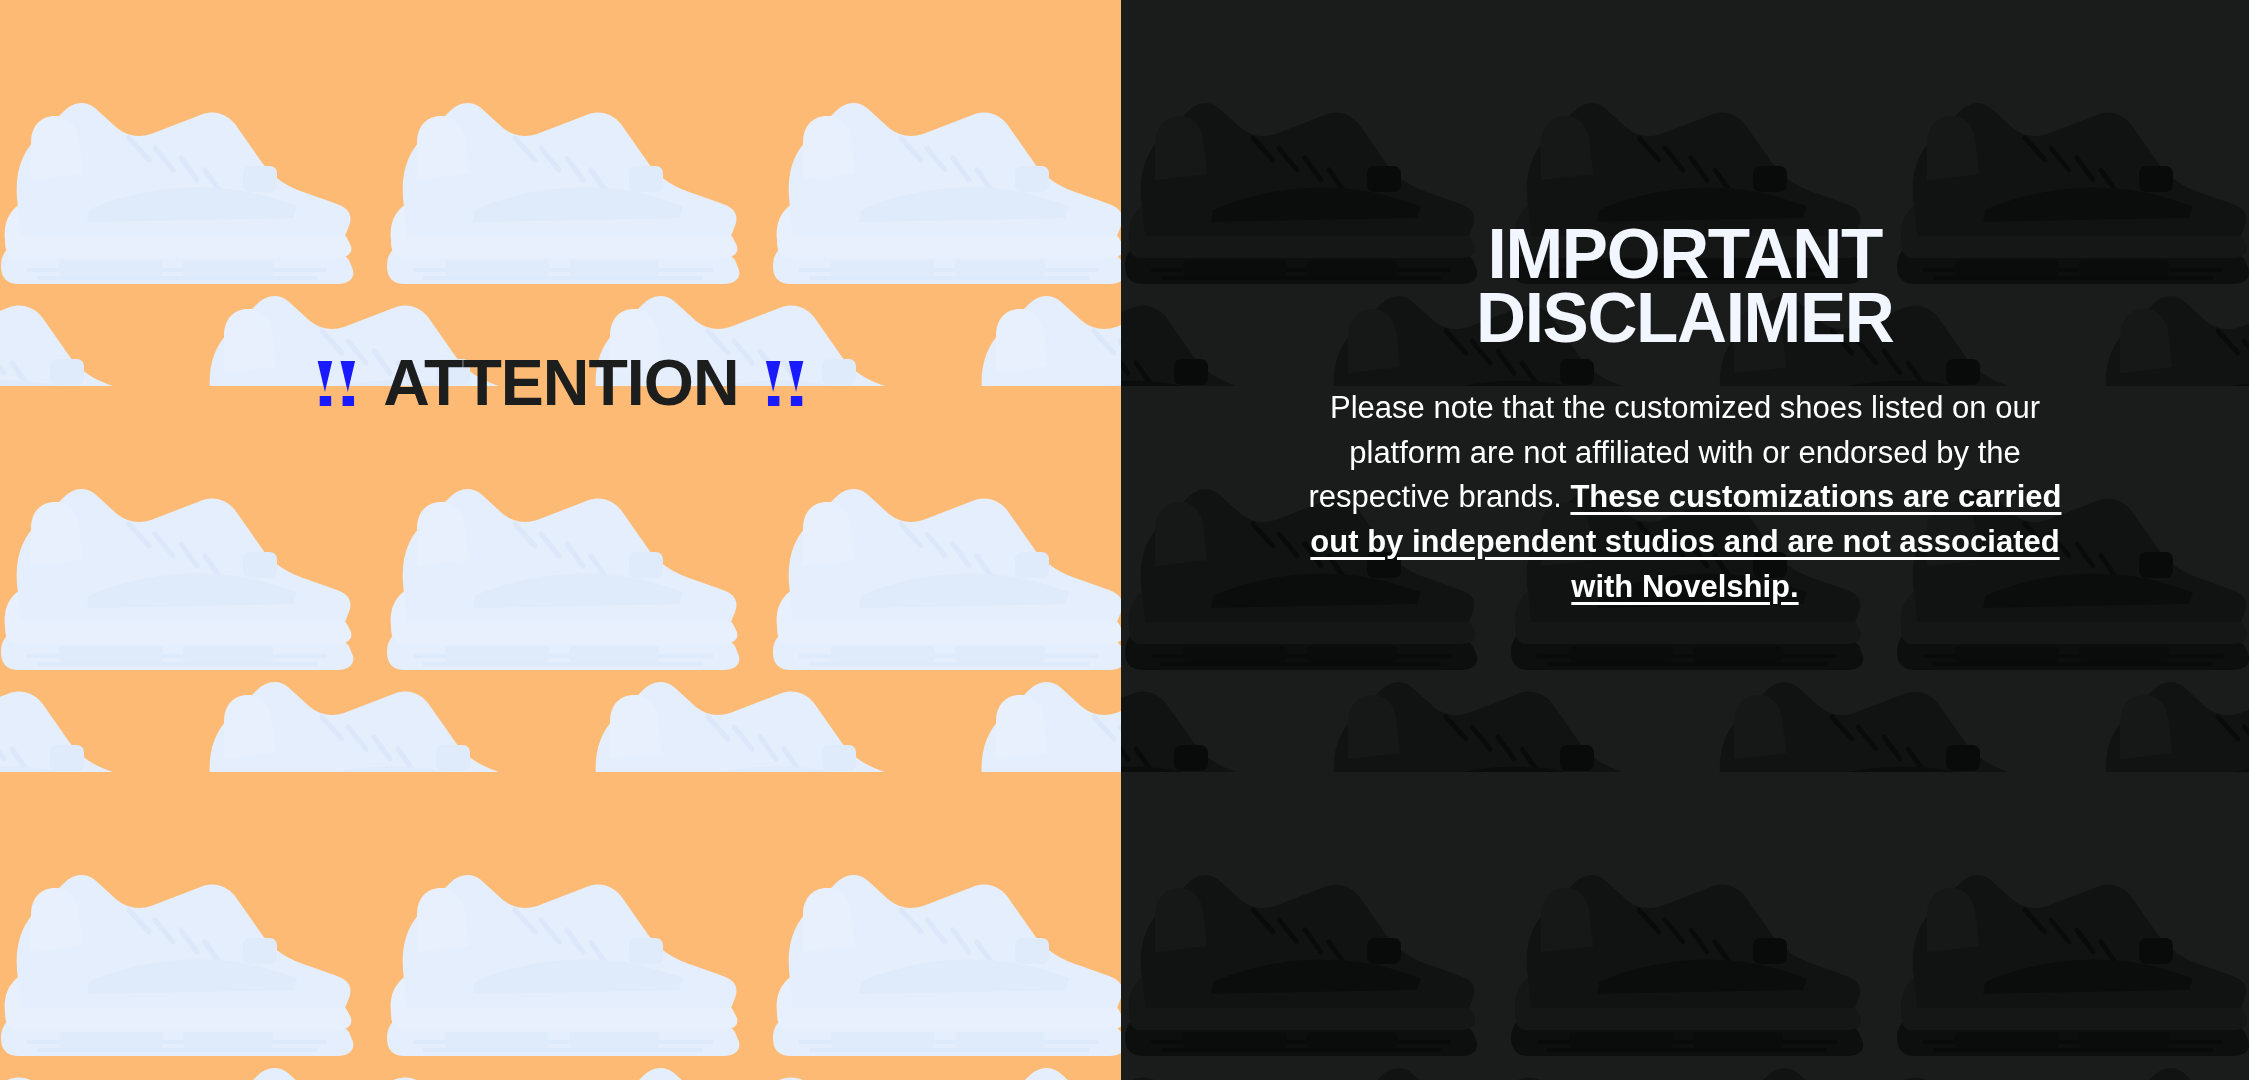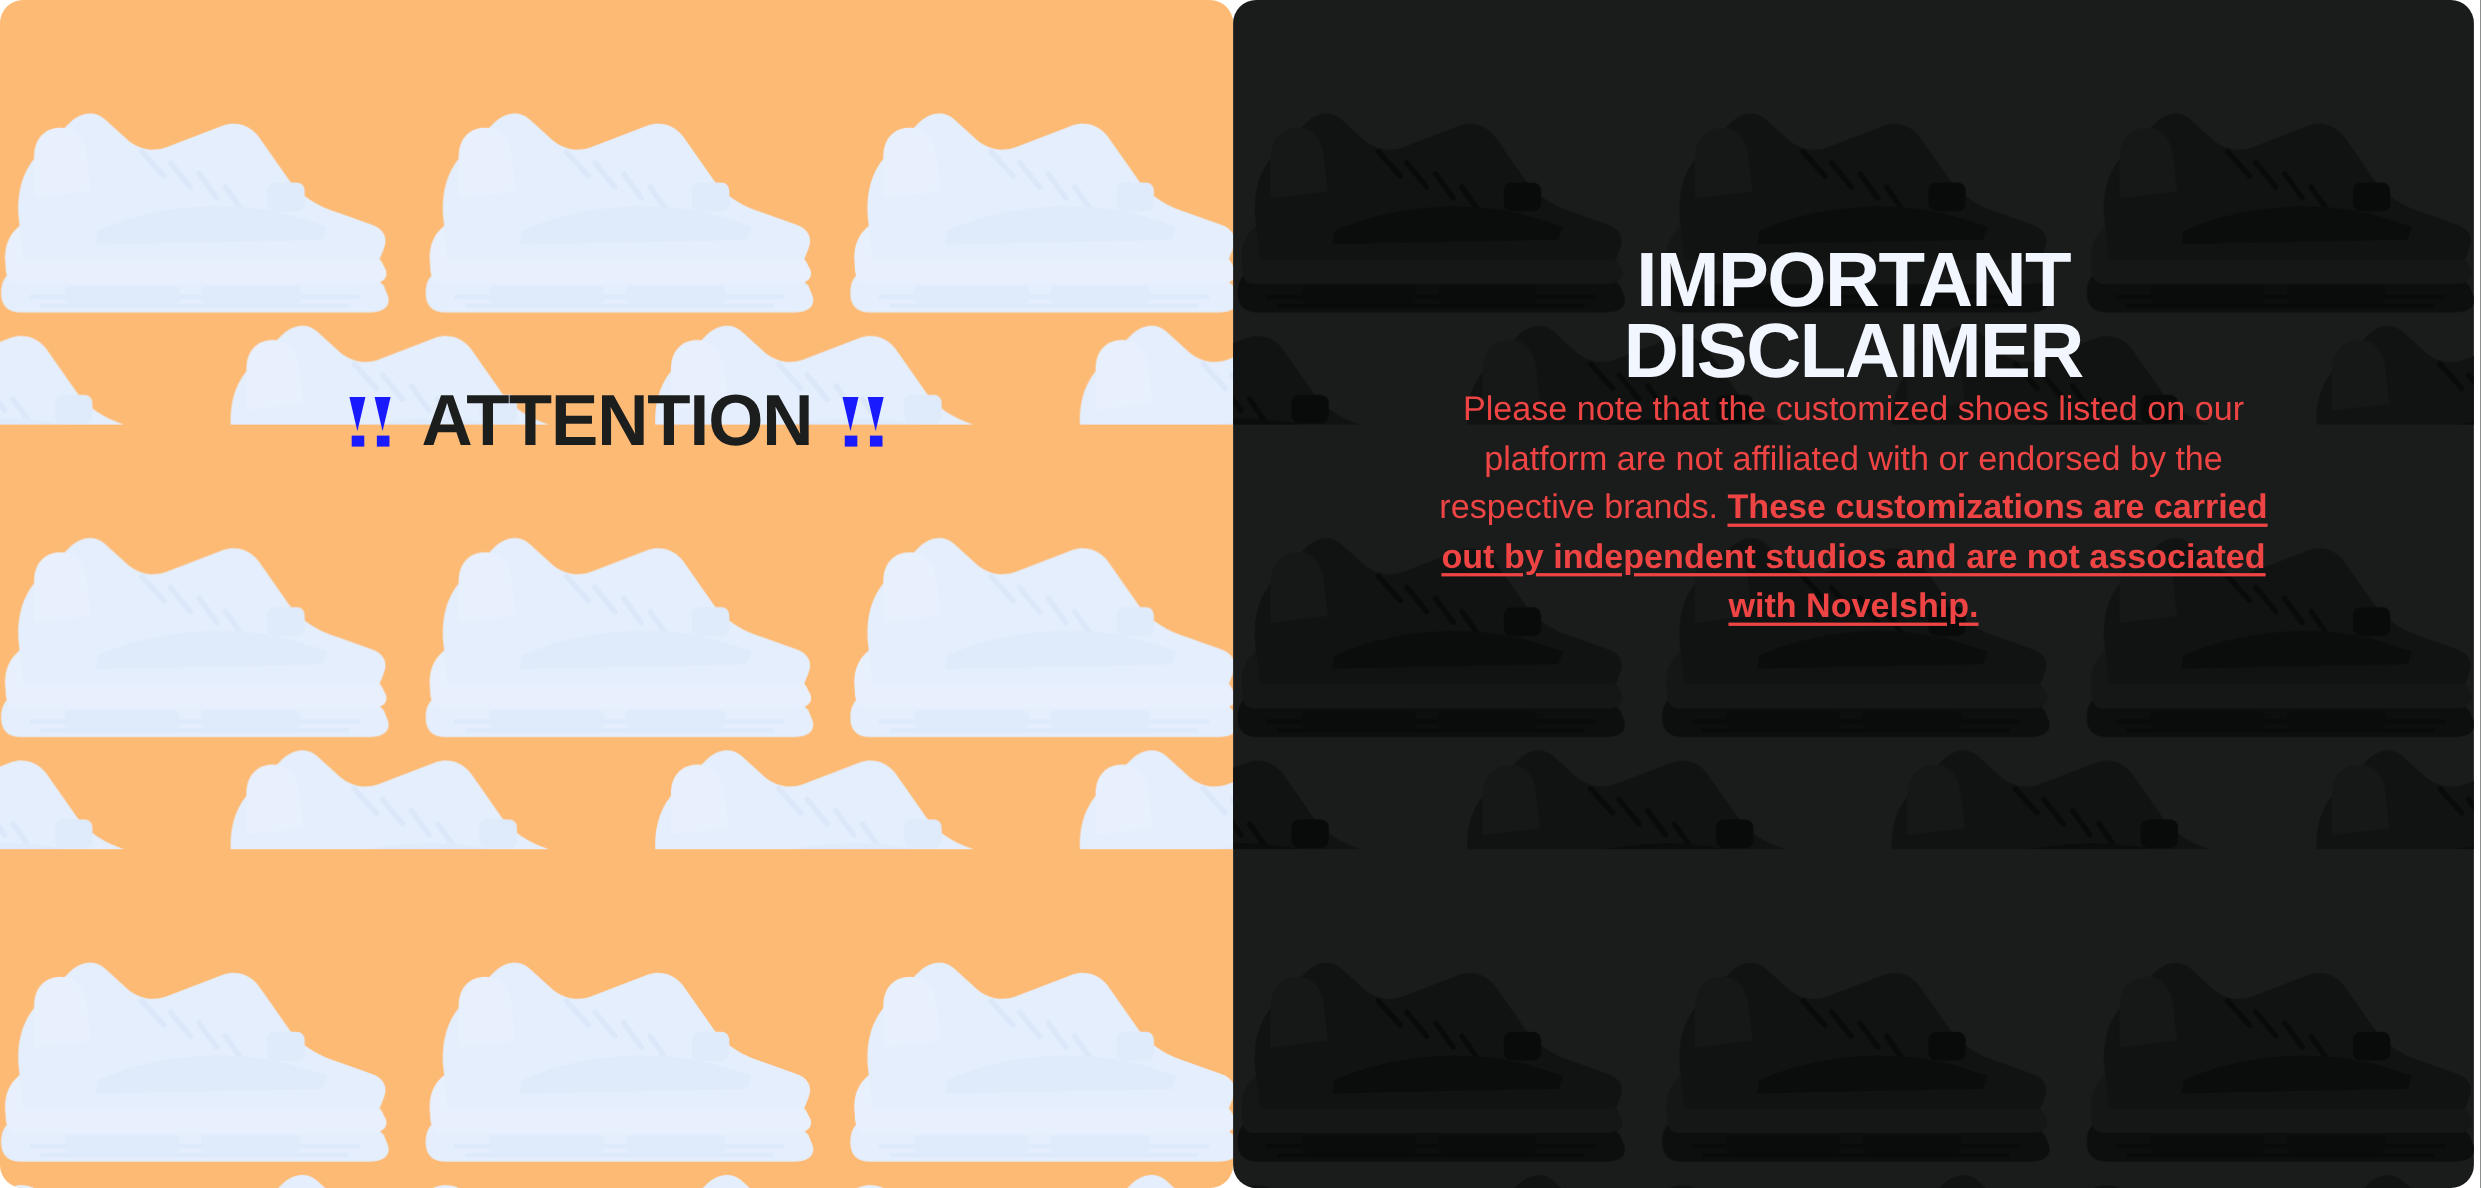--- a/index.html
+++ b/index.html
@@ -20,21 +20,20 @@
   }
 
   .panel {
     position:relative;
     height:1080px;
     overflow:hidden;
     display:flex;
     flex-direction:column;
     align-items:flex-start;
     justify-content:flex-start;
-    border-radius:21px;
   }
 
   .panel-left  { width:1121px; background:#fdba74; }
   .panel-right { width:1128px; background:#1a1c1c; }
 
   
   .pattern {
     position:absolute;
     inset:0;
     pointer-events:none;
@@ -121,21 +120,22 @@
     line-height:1.44;
     max-width:800px;
     font-weight:normal;
   }
   .panel-left .body-copy {
     color:#1c1d1d;
     margin-top:34px;
     max-width:790px;
   }
   .panel-right .body-copy {
-    color:#ef4444;
+    color:#ffffff;
+    margin-top:36px;
     max-width:800px;
   }
 
   .em {
     font-weight:bold;
     text-decoration:underline;
     text-underline-offset:5px;
     text-decoration-thickness:3px;
   }
 </style>

